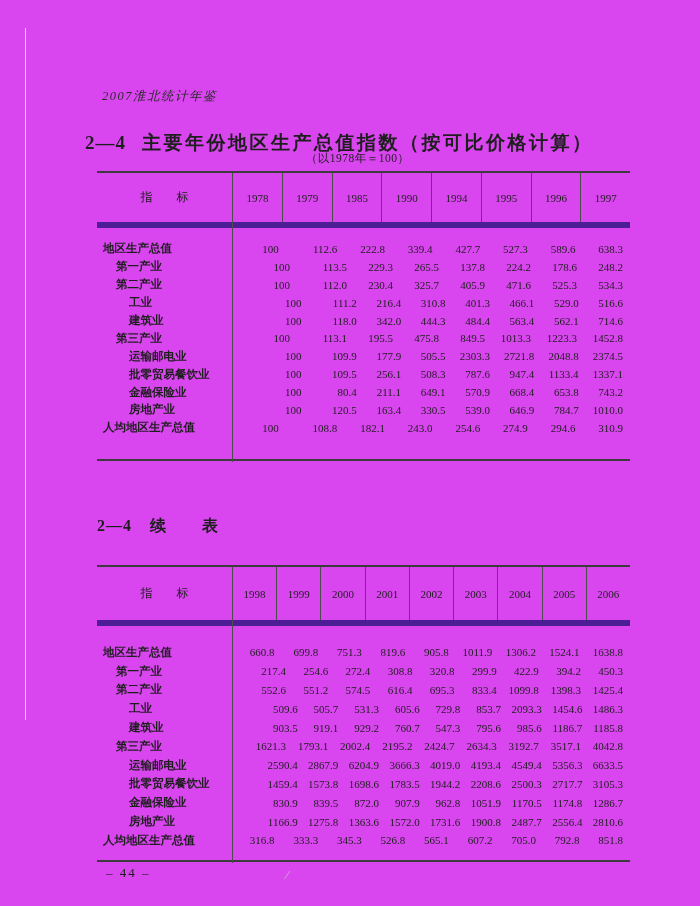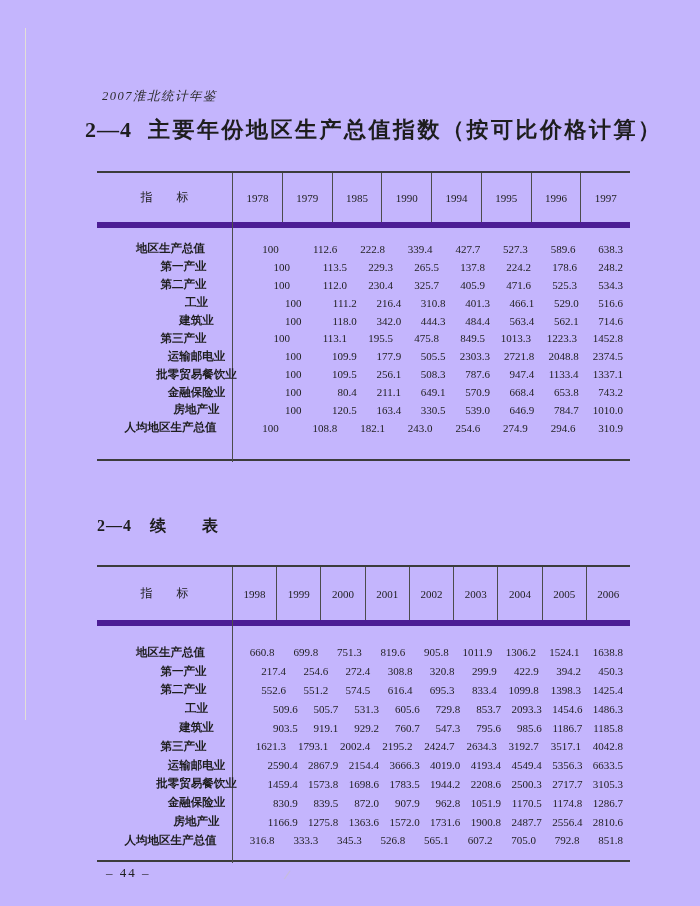--- a/index.html
+++ b/index.html
@@ -2,33 +2,33 @@
 <html><head>
 <meta charset="utf-8">
 <style>
   html,body { margin:0; padding:0; }
   body {
     width:700px; height:906px; position:relative;
     background:#ffffff;
     font-family:"Liberation Serif","DejaVu Serif",serif;
     color:#1e1e1e;
   }
-  .page { position:absolute; inset:0; background:#c4b5fd; overflow:hidden; }
+  .page { position:absolute; inset:0; background:#d946ef; overflow:hidden; }
 
   .scan-edge { position:absolute; left:25px; top:28px; height:692px; width:1px; background:#e2dfd7; }
   .scan-mark { position:absolute; left:286px; top:872px; width:7px; height:10px;
                border-left:1px solid #c8c5be; transform:rotate(35deg); opacity:.55; }
 
   .running-header {
     position:absolute; left:102px; top:88px;
     font-size:12.5px; font-style:italic; letter-spacing:1.5px; color:#2b2b2b;
   }
 
-  .title1 { position:absolute; left:85px; top:115px; width:545px; text-align:left;
-            font-weight:bold; font-size:22px; letter-spacing:2.5px; white-space:nowrap; }
+  .title1 { position:absolute; left:85px; top:130px; width:545px; text-align:left;
+            font-weight:bold; font-size:19px; letter-spacing:2.5px; white-space:nowrap; }
   .title1 .tno { margin-right:16px; letter-spacing:1px; }
   .subtitle { position:absolute; left:85px; top:151px; width:545px; text-align:center;
               font-size:11.5px; letter-spacing:.5px; }
 
   .title2 { position:absolute; left:97px; top:516px; width:533px; text-align:left;
             font-weight:bold; font-size:16px; letter-spacing:2px; }
   .title2 .tno { margin-right:18px; letter-spacing:1px; }
   .title2 .ttl { letter-spacing:10px; }
 
   .table { position:absolute; left:97px; width:533px; box-sizing:border-box;
@@ -45,21 +45,21 @@
   .th.stub { width:135px; font-size:12px; }
   .th.year { flex:1 1 0; border-left:1px solid #4c4c4c; }
 
   .tbody { position:relative; }
   .table1 .tbody { padding-top:12px; }
   .table2 .tbody { padding-top:17px; }
   .trow { display:flex; align-items:center; }
   .table1 .trow { height:17.9px; }
   .table2 .trow { height:18.8px; }
 
-  .td.label { width:135px; flex:0 0 135px; font-weight:bold; font-size:11.5px; white-space:nowrap;text-align:center; }
+  .td.label { width:135px; flex:0 0 135px; font-weight:bold; font-size:11.5px; white-space:nowrap; }
   .ind0 { padding-left:6px; }
   .ind1 { padding-left:19px; }
   .ind2 { padding-left:32px; }
   .td.num { flex:1 1 0; text-align:right; font-size:11px; padding-right:7px;
             font-family:"Liberation Serif","DejaVu Serif",serif; }
   .td.num.int { padding-right:18px;text-align:right; }
 
   .footer { position:absolute; left:106px; top:865px; font-size:13px; letter-spacing:2px; }
 </style>
 </head>
@@ -68,20 +68,21 @@
 <div class="page">
 
   <div class="scan-edge"></div>
   <div class="scan-mark"></div>
 
   <div class="running-header">2007淮北统计年鉴</div>
 
   <div class="title1">
     <span class="tno">2—4</span><span class="ttl">主要年份地区生产总值指数（按可比价格计算）</span>
   </div>
+  <div class="subtitle">（以1978年＝100）</div>
 
   <div class="table table1" id="table-0">
       <div class="stub-line"></div>
       <div class="thead">
         <div class="th stub">指　　标</div>
         <div class="th year">1978</div>
         <div class="th year">1979</div>
         <div class="th year">1985</div>
         <div class="th year">1990</div>
         <div class="th year">1994</div>
@@ -302,21 +303,21 @@
           <div class="td num">2424.7</div>
           <div class="td num">2634.3</div>
           <div class="td num">3192.7</div>
           <div class="td num">3517.1</div>
           <div class="td num">4042.8</div>
         </div>
         <div class="trow">
           <div class="td label ind2">运输邮电业</div>
           <div class="td num">2590.4</div>
           <div class="td num">2867.9</div>
-          <div class="td num">2154.4</div>
+          <div class="td num">6204.9</div>
           <div class="td num">3666.3</div>
           <div class="td num">4019.0</div>
           <div class="td num">4193.4</div>
           <div class="td num">4549.4</div>
           <div class="td num">5356.3</div>
           <div class="td num">6633.5</div>
         </div>
         <div class="trow">
           <div class="td label ind2">批零贸易餐饮业</div>
           <div class="td num">1459.4</div>

